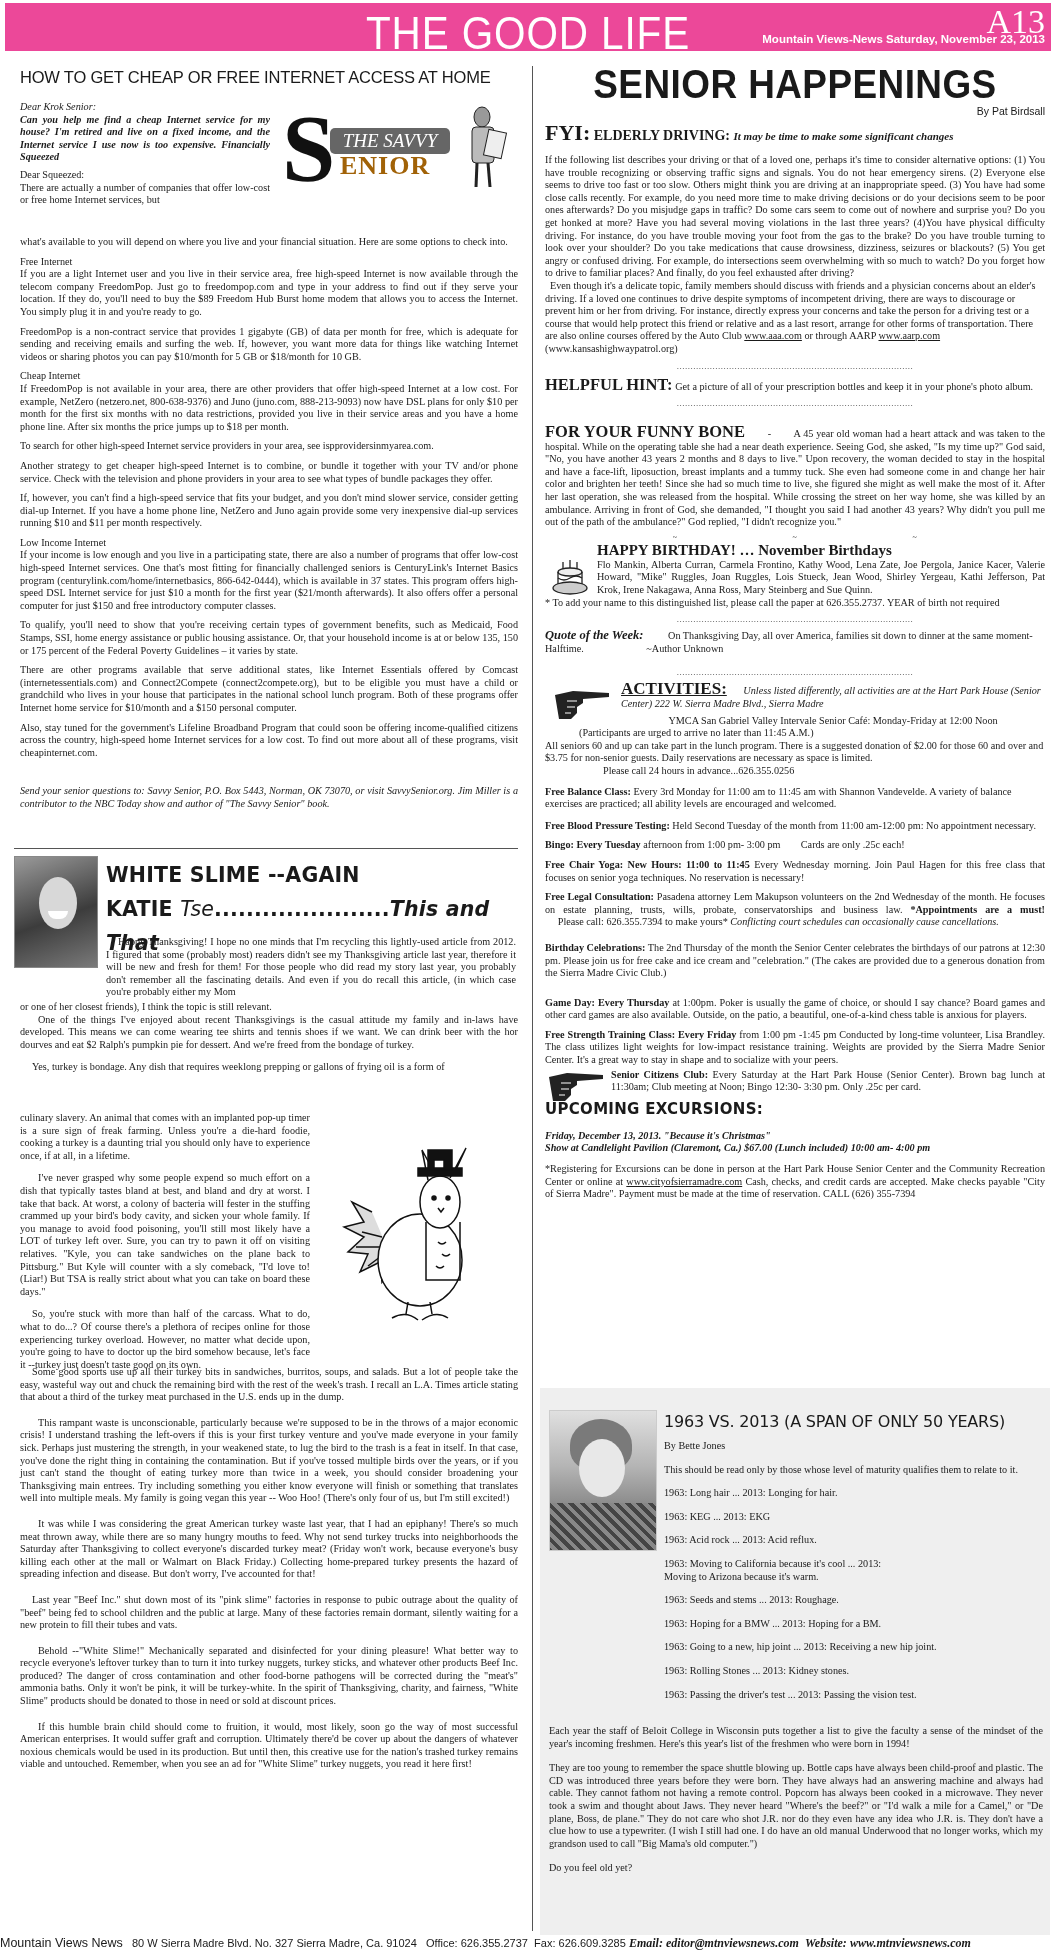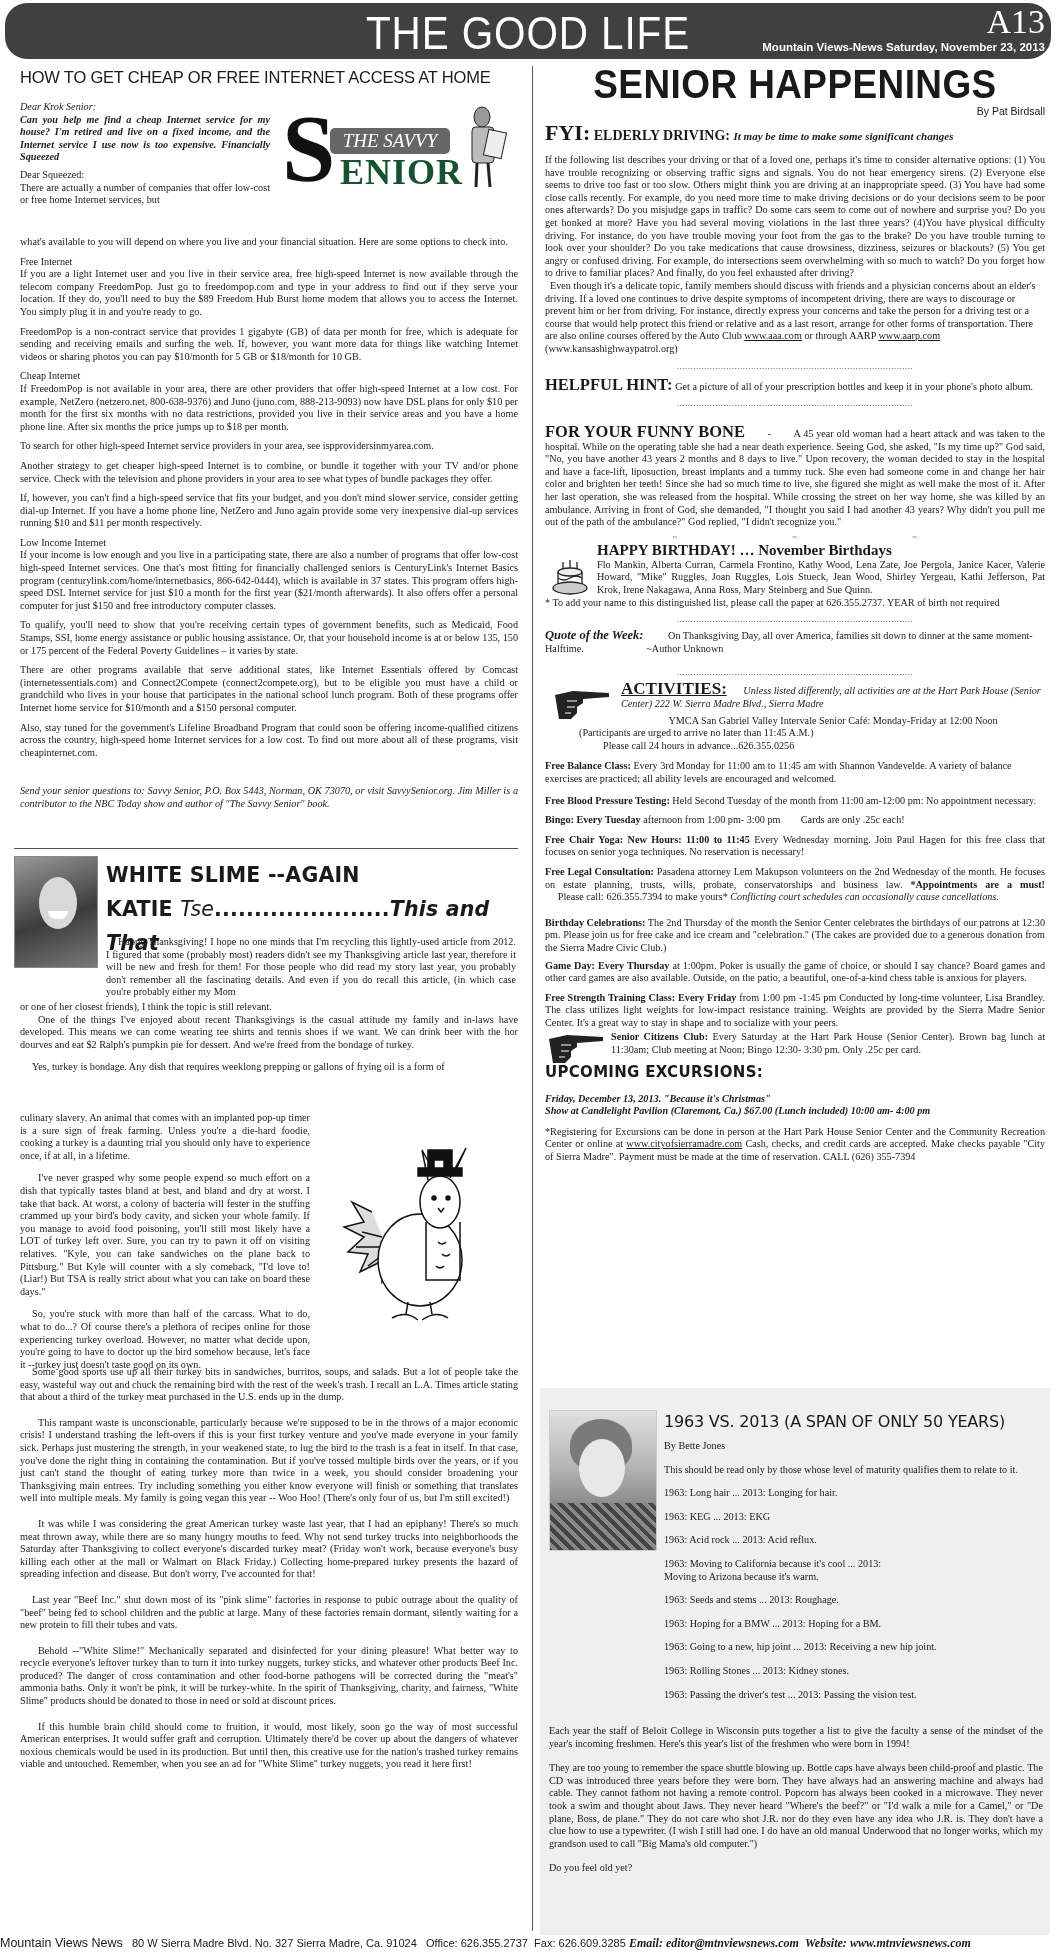--- a/index.html
+++ b/index.html
@@ -1,37 +1,37 @@
 <!DOCTYPE html>
 <html><head>
 <meta charset="utf-8">
 <style>
   * { box-sizing: border-box; margin: 0; padding: 0; }
   html, body { width: 1056px; height: 1957px; background: #fff; overflow: hidden; }
   body { position: relative; font-family: "Liberation Serif", "DejaVu Serif", serif; color: #1a1a1a; }
-  .masthead { position: absolute; left: 5px; top: 3px; width: 1046px; height: 56px; background: #404040; color: #fff; border-radius: 22px; }
+  .masthead { position: absolute; left: 5px; top: 3px; width: 1046px; height: 48px; background: #ec4899; color: #fff; }
   .masthead .title { position: absolute; left: 0; right: 0; top: 3px; text-align: center; font-family: "Liberation Sans", sans-serif; font-size: 46px; font-weight: normal; letter-spacing: 1px; transform: scaleX(0.88); }
   .masthead .pagenum { position: absolute; right: 6px; top: 0px; font-family: "Liberation Serif", serif; font-size: 34px; }
   .masthead .dateline { position: absolute; right: 6px; bottom: 6px; font-family: "Liberation Sans", sans-serif; font-size: 11.5px; font-weight: bold; }
   .vrule { position: absolute; left: 532px; top: 66px; width: 1px; height: 1865px; background: #555; }
 
   
   .left { position: absolute; left: 20px; top: 66px; width: 498px; }
   .art-head { font-family: "Liberation Sans", sans-serif; font-size: 16.5px; margin-top: 2px; letter-spacing: -0.2px; }
   .p { font-size: 10.2px; line-height: 12.6px; text-align: justify; }
   .p + .p { margin-top: 7px; }
   .it { font-style: italic; }
   .b { font-weight: bold; }
   .u { text-decoration: underline; }
   .savvy-box { position: relative; height: 140px; margin-top: 14px; }
   .savvy-q { position: absolute; left: 0; top: 0; width: 250px; }
   .savvy-logo { position: absolute; left: 262px; top: 0; width: 236px; height: 95px; }
   .savvy-logo .bigS { position: absolute; left: 0; top: -8px; font-family: "Liberation Serif", serif; font-size: 96px; font-weight: bold; color: #111; }
   .savvy-logo .pill { position: absolute; left: 48px; top: 27px; width: 120px; height: 26px; background: #666; border-radius: 5px; color: #fff; font-style: italic; font-size: 19px; text-align: center; line-height: 26px; }
-  .savvy-logo .enior { position: absolute; left: 58px; top: 50px; font-family: "Liberation Serif", serif; font-size: 36px; font-weight: bold; color: #14532d; letter-spacing: 1px; }
+  .savvy-logo .enior { position: absolute; left: 58px; top: 50px; font-family: "Liberation Serif", serif; font-size: 26px; font-weight: bold; color: #a16207; letter-spacing: 1px; }
   .savvy-logo .man { position: absolute; left: 182px; top: 4px; width: 44px; height: 86px; }
   .savvy-a { position: absolute; left: 0; top: 68px; width: 250px; }
 
   .sep { position: absolute; left: 14px; top: 848px; width: 504px; height: 1px; background: #555; }
   .katie { position: absolute; left: 14px; top: 856px; width: 508px; }
   .katie-photo { position: absolute; left: 0; top: 0; width: 84px; height: 112px; background: linear-gradient(160deg,#9a9a9a,#3c3c3c 55%,#7a7a7a); border: 1px solid #888; overflow: hidden; }
   .katie-photo .face { position: absolute; left: 24px; top: 20px; width: 38px; height: 52px; border-radius: 50%; background: #d8d8d8; }
   .katie-photo .smile { position: absolute; left: 33px; top: 54px; width: 20px; height: 8px; border-radius: 0 0 10px 10px; background: #fff; }
   .katie-head { position: absolute; left: 92px; top: 2px; font-family: "DejaVu Sans", sans-serif; font-size: 20.5px; font-weight: bold; line-height: 34px; letter-spacing: 0.2px; }
   .katie-head .tse { font-style: italic; font-weight: normal; }
@@ -245,30 +245,31 @@
       <path d="M2 10 L20 6 L56 8 L56 12 L30 14 L30 18 L24 22 L24 28 L18 34 L6 34 Z" fill="#222"></path>
       <path d="M14 16 L24 16 M14 22 L22 22 M12 28 L18 28" stroke="#fff" stroke-width="1.2"></path>
     </svg>
     <div class="p" style="text-align:left">
       <span class="act-title">ACTIVITIES:</span>
       <span class="it" style="padding-left:14px">Unless listed differently, all activities are at the Hart Park House (Senior Center) 222 W. Sierra Madre Blvd., Sierra Madre</span>
     </div>
     <div class="p center" style="margin-top:4px">YMCA San Gabriel Valley Intervale Senior Café:  Monday-Friday at 12:00 Noon</div>
   </div>
   <div class="p" style="margin-top:0;padding-left:34px">(Participants are urged to arrive no later than 11:45 A.M.)</div>
+  <div class="p" style="margin-top:0;text-align:left">All seniors 60 and up can take part in the lunch program. There is a suggested donation of $2.00 for those 60 and over and $3.75 for non-senior guests. Daily reservations are necessary as space is limited.</div>
   <div class="p" style="margin-top:0;padding-left:58px">Please call 24 hours in advance...626.355.0256</div>
 
   <div class="p" style="margin-top:8px;text-align:left"><span class="b">Free Balance Class:</span><span> Every 3rd Monday for 11:00 am to 11:45 am with Shannon Vandevelde. A variety of balance exercises are practiced; all ability levels are encouraged and welcomed.</span></div>
   <div class="p" style="margin-top:9px"><span class="b">Free Blood Pressure Testing:</span><span> Held Second Tuesday of the month from 11:00 am-12:00 pm: No appointment necessary.</span></div>
   <div class="p" style="margin-top:7px;white-space:pre-wrap"><span class="b">Bingo: Every Tuesday</span><span> afternoon from 1:00 pm- 3:00 pm        Cards are only .25c each!</span></div>
   <div class="p" style="margin-top:7px"><span class="b">Free Chair Yoga: New Hours: 11:00 to 11:45</span><span> Every Wednesday morning. Join Paul Hagen for this free class that focuses on senior yoga techniques. No reservation is necessary!</span></div>
   <div class="p" style="margin-top:7px"><span class="b">Free Legal Consultation:</span><span>  Pasadena attorney Lem Makupson volunteers on the 2nd Wednesday of the month. He focuses on estate planning, trusts, wills, probate, conservatorships and business law.</span>
     <span class="b">*Appointments are a must!</span><span style="white-space:pre">     Please call: 626.355.7394 to make yours*</span><span class="it"> Conflicting court schedules can occasionally cause cancellations.</span></div>
   <div class="p" style="margin-top:13px"><span class="b">Birthday Celebrations:</span><span> The 2nd Thursday of the month the Senior Center celebrates the birthdays of our patrons at 12:30 pm. Please join us for free cake and ice cream and "celebration." (The cakes are provided due to a generous donation from the Sierra Madre Civic Club.)</span></div>
-  <div class="p" style="margin-top:5px"><span class="b">Game Day: Every Thursday</span><span> at 1:00pm. Poker is usually the game of choice, or should I say chance? Board games and other card games are also available. Outside, on the patio, a beautiful, one-of-a-kind chess table is anxious for players.</span></div>
+  <div class="p" style="margin-top:17px"><span class="b">Game Day: Every Thursday</span><span> at 1:00pm. Poker is usually the game of choice, or should I say chance? Board games and other card games are also available. Outside, on the patio, a beautiful, one-of-a-kind chess table is anxious for players.</span></div>
   <div class="p" style="margin-top:7px"><span class="b">Free Strength Training Class: Every Friday</span><span> from 1:00 pm -1:45 pm  Conducted by long-time volunteer, Lisa Brandley. The class utilizes light weights for low-impact resistance training. Weights are provided by the Sierra Madre Senior Center. It's a great way to stay in shape and to socialize with your peers.</span></div>
   <div class="act-wrap" style="padding-left:66px;margin-top:2px">
     <svg class="hand" style="left:2px;top:-2px" viewBox="0 0 58 40">
       <path d="M2 10 L20 6 L56 8 L56 12 L30 14 L30 18 L24 22 L24 28 L18 34 L6 34 Z" fill="#222"></path>
       <path d="M14 16 L24 16 M14 22 L22 22 M12 28 L18 28" stroke="#fff" stroke-width="1.2"></path>
     </svg>
     <div class="p"><span class="b">Senior Citizens Club:</span><span> Every Saturday at the Hart Park House (Senior Center). Brown bag lunch at 11:30am; Club meeting at Noon; Bingo 12:30- 3:30 pm. Only .25c per card.</span></div>
   </div>
 
   <div class="upcoming">UPCOMING EXCURSIONS:</div>

